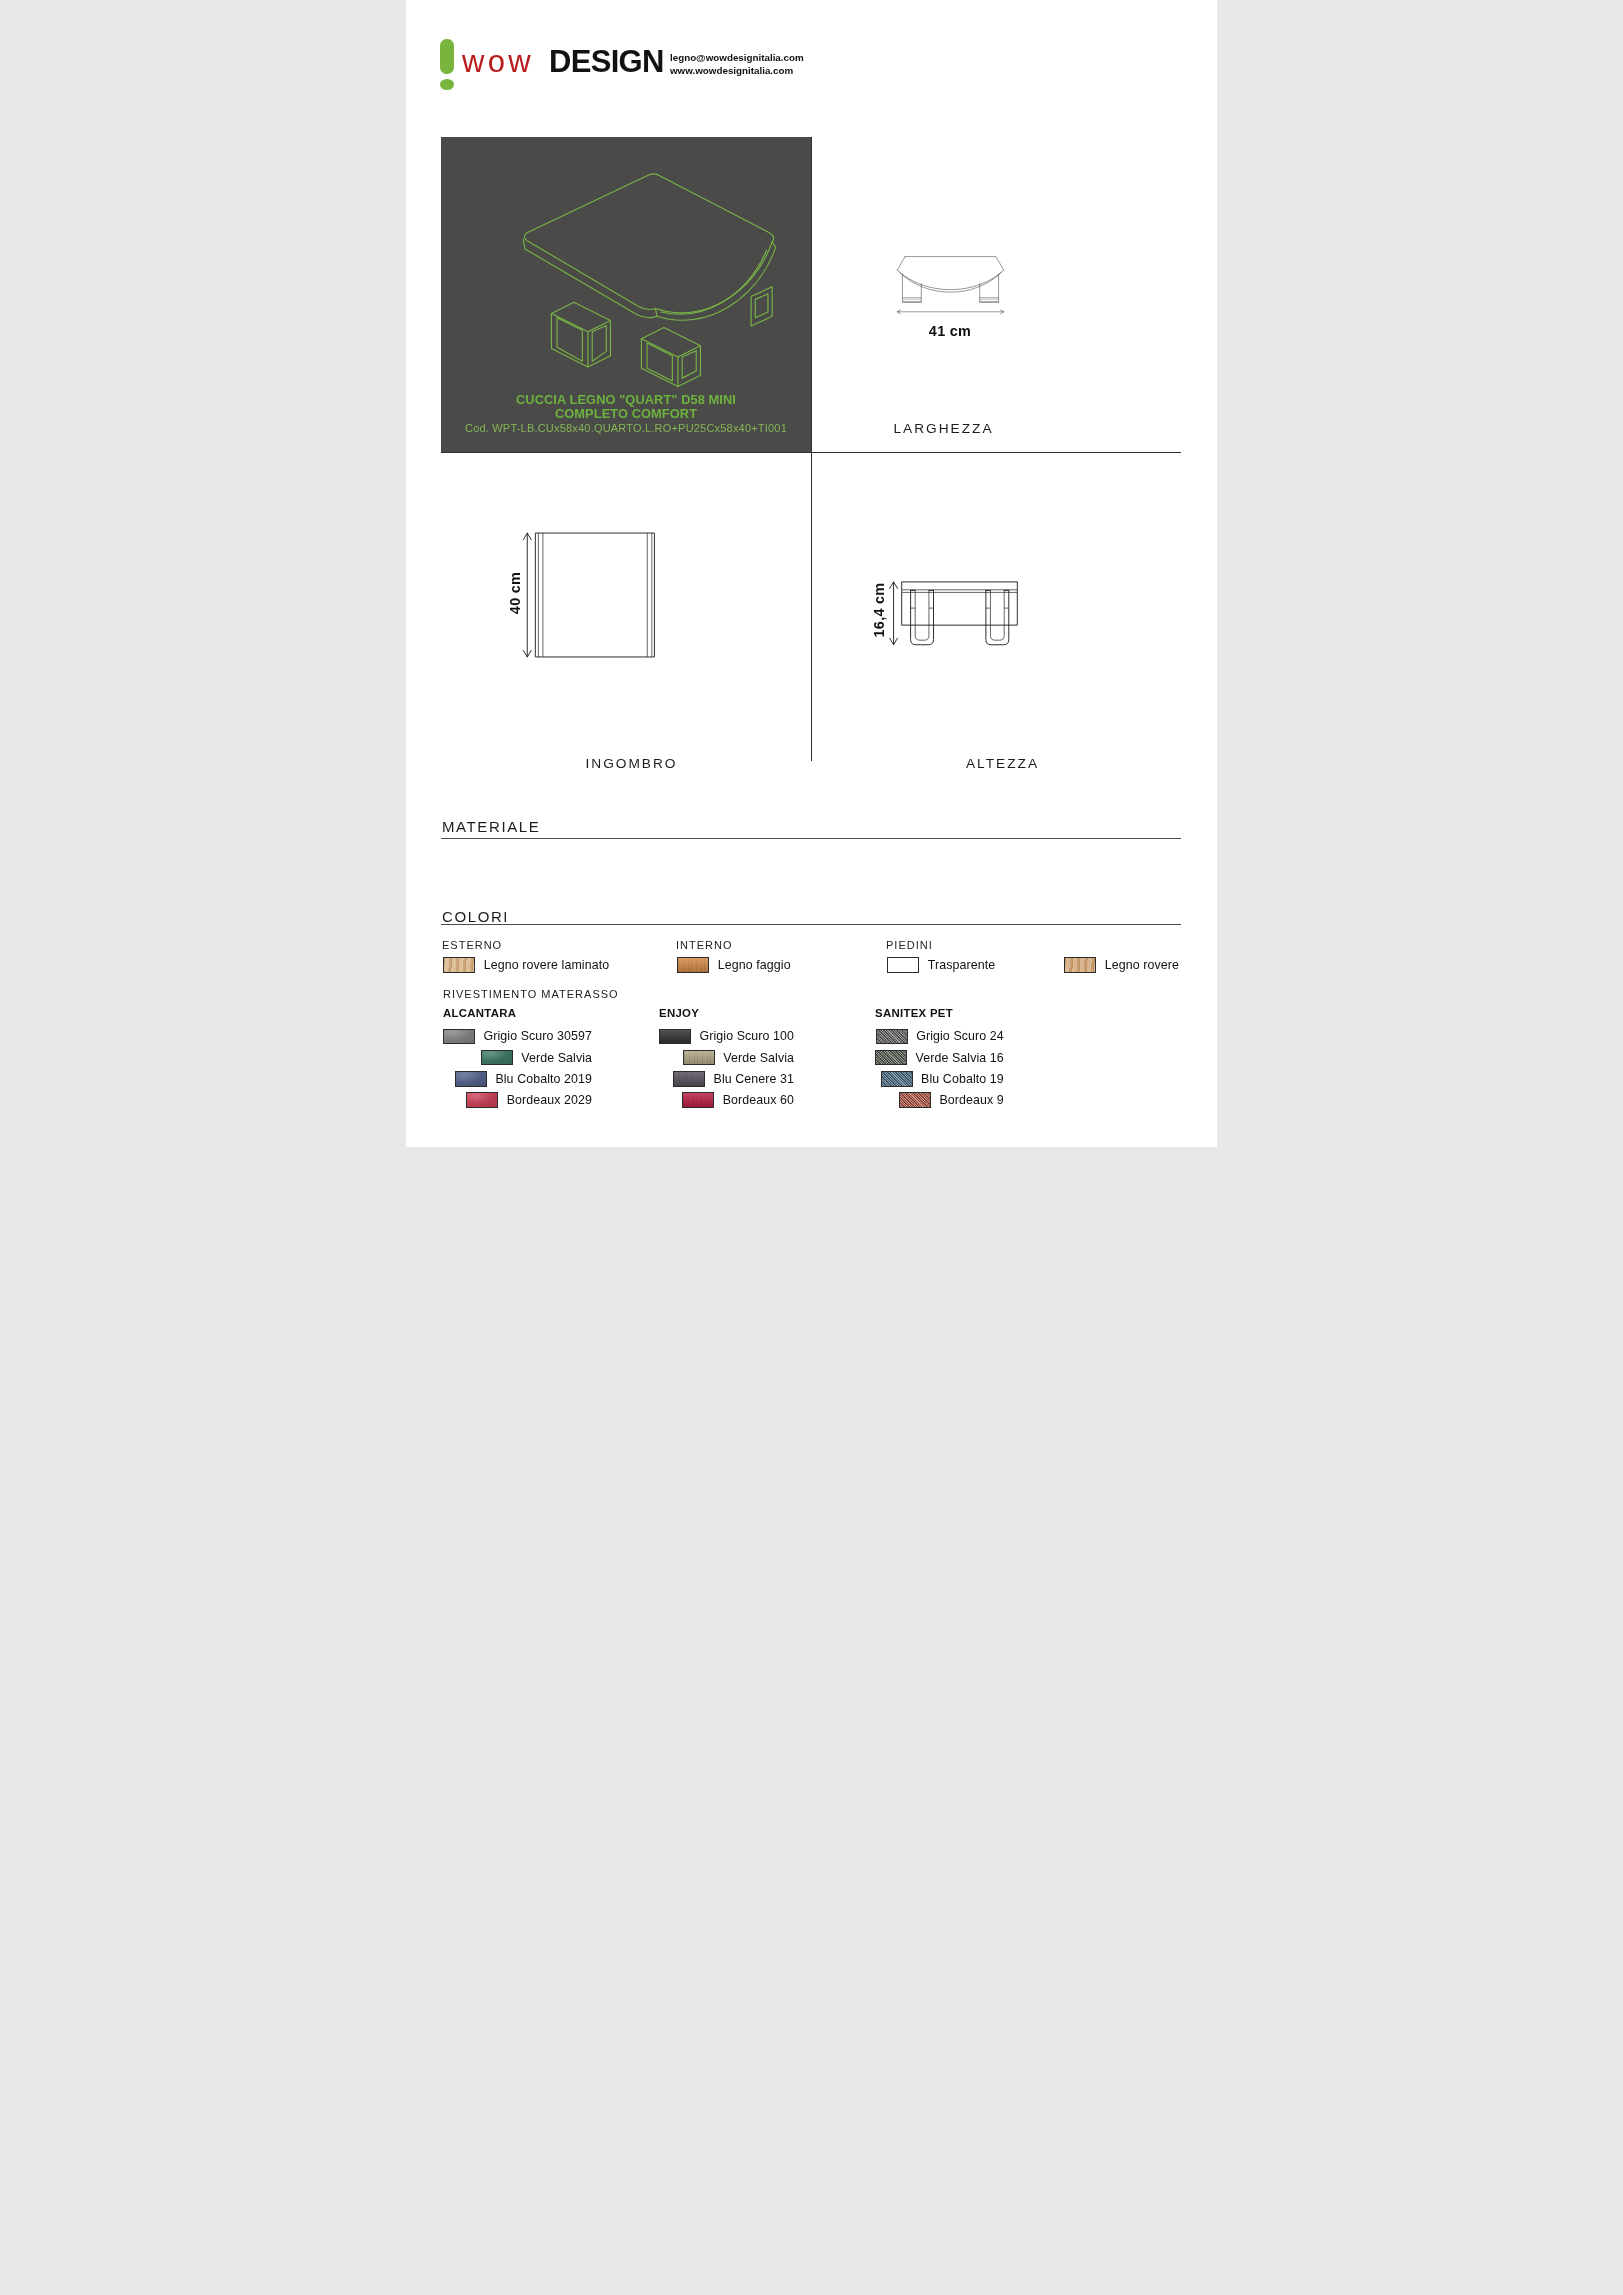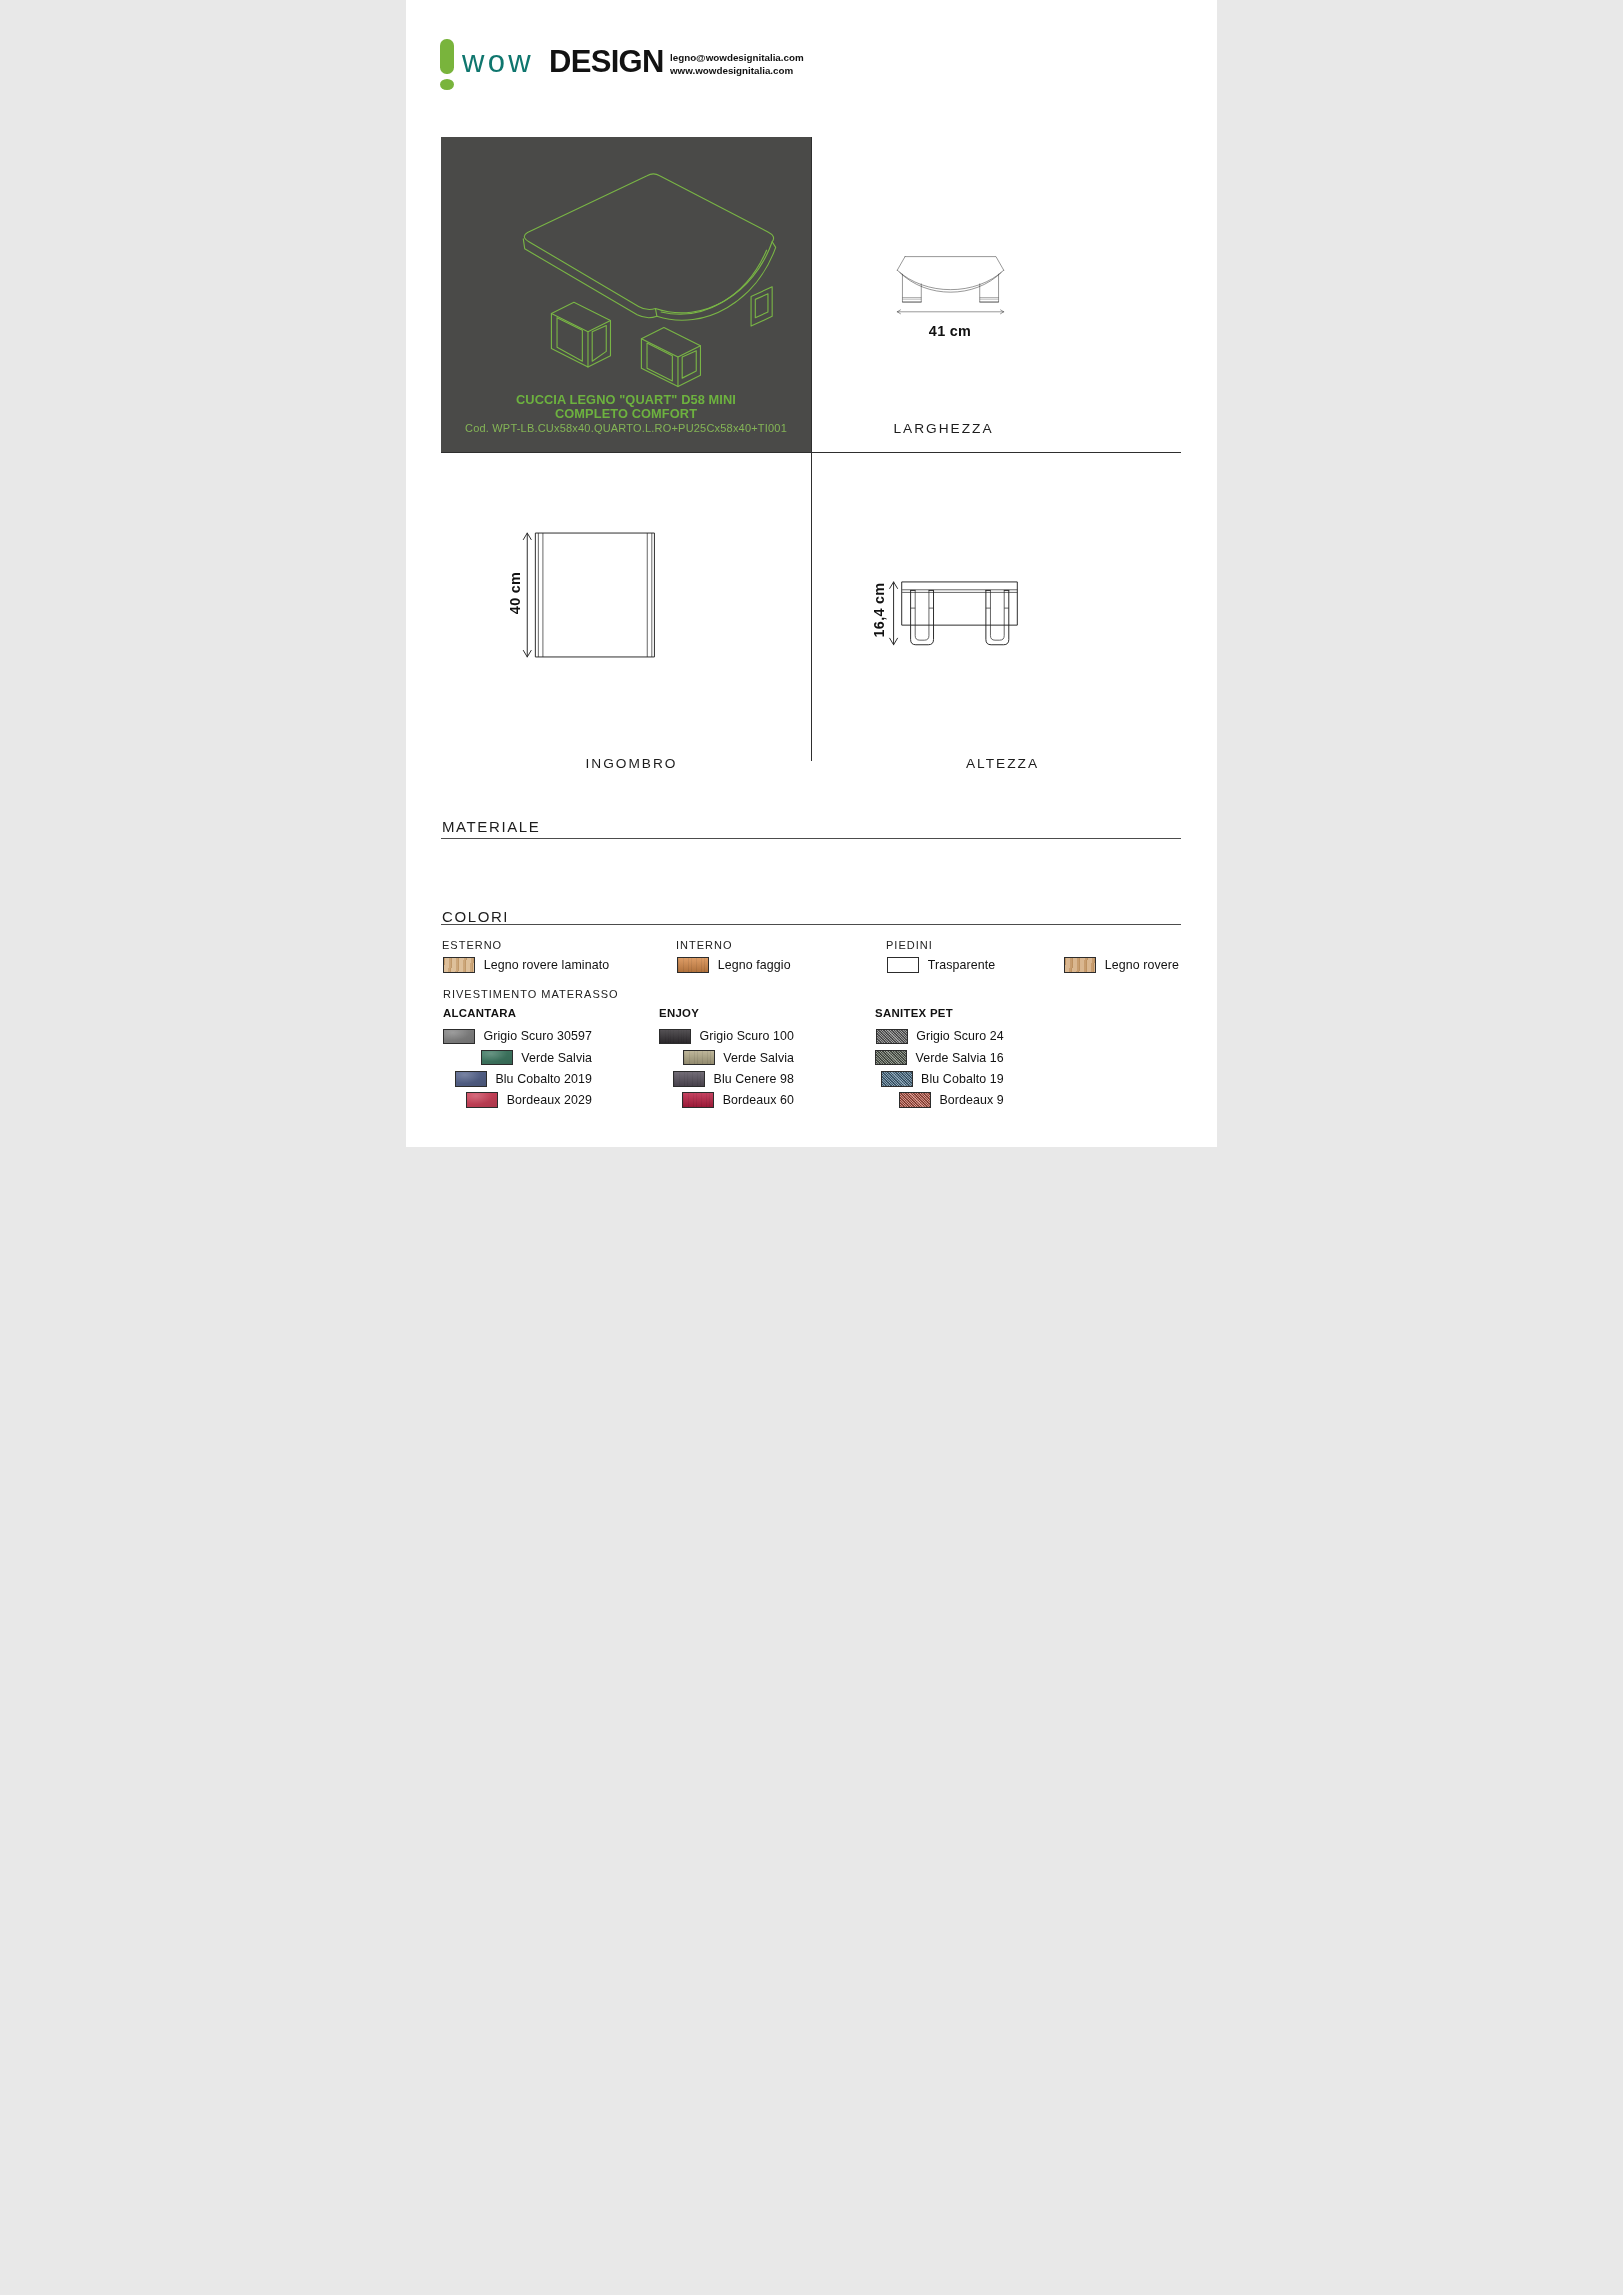--- a/index.html
+++ b/index.html
@@ -59,21 +59,21 @@
   svg .green{stroke:#79b545;stroke-width:1.6;fill:none;stroke-linejoin:round;stroke-linecap:round;}
 </style>
 </head>
 <body>
 
 <div class="page" data-name="spec-sheet-page">
 
   <div data-name="logo">
     <div class="excl-bar" data-name="exclamation-icon" style="background: rgb(121, 180, 60);"></div>
     <div class="excl-dot" data-name="exclamation-dot-icon" style="background: rgb(121, 180, 60);"></div>
-    <div class="logo-wow" data-name="brand-wow" style="color: #0f766e;">wow</div>
+    <div class="logo-wow" data-name="brand-wow" style="color: #b91c1c;">wow</div>
     <div class="logo-design" data-name="brand-design">DESIGN</div>
     <div class="contact" data-name="contact-block">
       <div data-name="contact-email">legno@wowdesignitalia.com</div>
       <div data-name="contact-website">www.wowdesignitalia.com</div>
     </div>
   </div>
 
   <div class="vline" data-name="vertical-divider"></div>
   <div class="hline" data-name="horizontal-divider"></div>
 
@@ -202,21 +202,21 @@
       <div class="riv-row" data-name="swatch-row">
         <span class="swatch tx-fabric" data-name="color-swatch" style="background-color: rgb(52, 48, 52);"></span>
         <span class="riv-label" data-name="swatch-label">Grigio Scuro 100</span>
       </div>
       <div class="riv-row" data-name="swatch-row">
         <span class="swatch tx-fabric" data-name="color-swatch" style="background-color: rgb(178, 169, 135);"></span>
         <span class="riv-label" data-name="swatch-label">Verde Salvia</span>
       </div>
       <div class="riv-row" data-name="swatch-row">
         <span class="swatch tx-fabric" data-name="color-swatch" style="background-color: rgb(87, 80, 92);"></span>
-        <span class="riv-label" data-name="swatch-label">Blu Cenere 98</span>
+        <span class="riv-label" data-name="swatch-label">Blu Cenere 31</span>
       </div>
       <div class="riv-row" data-name="swatch-row">
         <span class="swatch tx-fabric" data-name="color-swatch" style="background-color: rgb(187, 31, 67);"></span>
         <span class="riv-label" data-name="swatch-label">Bordeaux 60</span>
       </div>
     </div>
   <div class="riv-col" style="left:469px;" data-name="rivestimento-col-sanitex">
       <div class="riv-col-name" data-name="rivestimento-column-name">SANITEX PET</div>
       <div class="riv-row" data-name="swatch-row">
         <span class="swatch tx-tweed" data-name="color-swatch" style="background-color: rgb(112, 112, 112);"></span>

